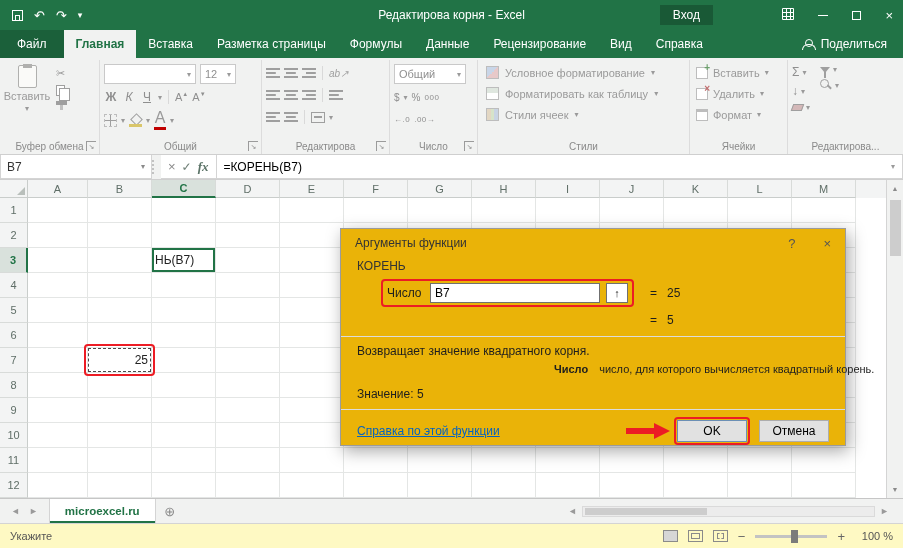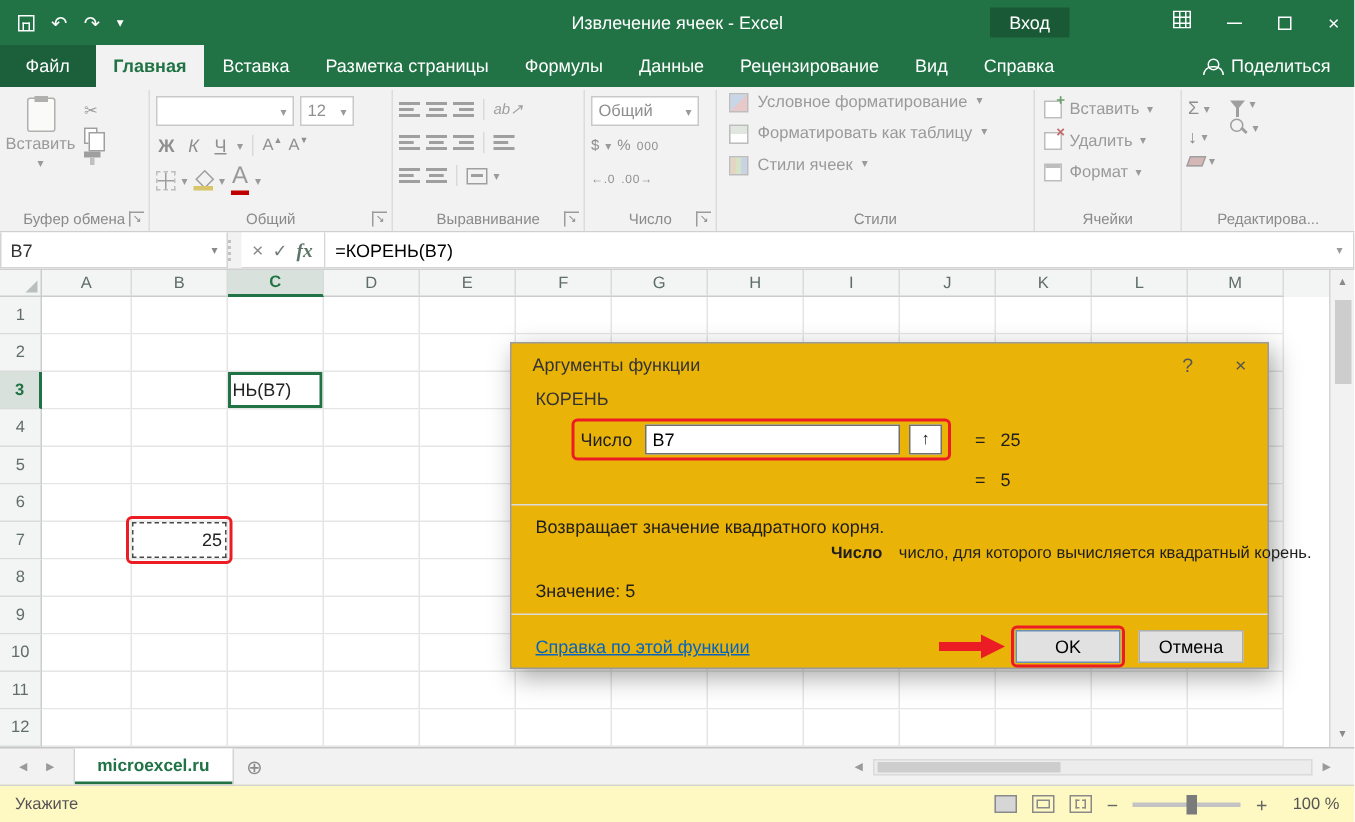--- a/index.html
+++ b/index.html
@@ -79,21 +79,21 @@
   .rot{ font-size:10px; font-style:italic; color:#9f9f9f; }
   .merge-ic{ width:14px; height:11px; border:1px solid #9f9f9f; display:inline-block;
       background:linear-gradient(#9f9f9f,#9f9f9f) center/8px 2px no-repeat; }
 
   .g-num{ width:88px; }
   .numfmt{ width:72px; }
   .nico{ font-size:10px; color:#8f8f8f; }
   .nico.k{ font-size:8px; letter-spacing:.5px; }
 
   .g-styles{ width:212px; }
-  .style-btn{ display:flex; align-items:flex-start; gap:6px; height:21px; font-size:11px; color:#9a9a9a; padding-left:4px; }
+  .style-btn{ display:flex; align-items:center; gap:6px; height:21px; font-size:11px; color:#9a9a9a; padding-left:4px; }
   .sic{ width:13px; height:13px; border:1px solid #bdbdbd; display:inline-block; }
   .sic.cf{ background:linear-gradient(135deg,#c9d6e8 50%,#e8c9c9 50%); }
   .sic.ft{ background:linear-gradient(#dfe7df 50%, #fff 50%), linear-gradient(90deg,#bdbdbd 1px,transparent 1px) 0 0/4px 100%; }
   .sic.cs{ background:linear-gradient(90deg,#e3d7c3 33%,#d7e3c9 33% 66%,#c9d4e3 66%); }
 
   .g-cells{ width:98px; }
   .cells-btn{ display:flex; align-items:center; gap:5px; height:21px; font-size:11px; color:#9a9a9a; padding-left:2px; }
   .cic{ width:12px; height:12px; display:inline-block; position:relative; border:1px solid #bdbdbd; background:#fff; }
   .cic.ins::after{ content:'+'; position:absolute; right:-3px; top:-6px; color:#6ca06c; font-size:10px; font-weight:bold; }
   .cic.del::after{ content:'×'; position:absolute; right:-3px; top:-6px; color:#c06c6c; font-size:10px; font-weight:bold; }
@@ -202,21 +202,21 @@
 
 <div class="app">
 
   <div class="titlebar">
     <div class="qat">
       <span class="save-ic"></span>
       <span class="qico">↶</span>
       <span class="qico">↷</span>
       <span class="qico small">▾</span>
     </div>
-    <div class="title">Извлечение ячеек - Excel</div>
+    <div class="title">Редактирова корня - Excel</div>
     <div class="signin">Вход</div>
     <div class="winbtns">
       <span>
         <svg width="12" height="12">
             <path stroke="#fff" fill="none" d="M0.5 0.5h11v11h-11z M0.5 4.5h11 M0.5 8.5h11 M4.5 0.5v11 M8.5 0.5v11"></path>
           </svg>
       </span>
       <span class="min-bar"></span>
       <span class="max-box"></span>
       <span class="qico">×</span>
@@ -308,21 +308,21 @@
         <span class="sep-v"></span>
         <span class="al"></span>
       </div>
       <div class="row">
         <span class="al"></span>
         <span class="al c"></span>
         <span class="sep-v"></span>
         <span class="merge-ic"></span>
         <span class="dd">▾</span>
       </div>
-      <div class="group-label">Выравнивание</div>
+      <div class="group-label">Редактирова</div>
       <span class="launcher">↘</span>
     </div>
 
     <div class="group g-num">
       <div class="row">
         <div class="select numfmt">
           <span>Общий</span>
           <span class="dd">▾</span>
         </div>
       </div>

